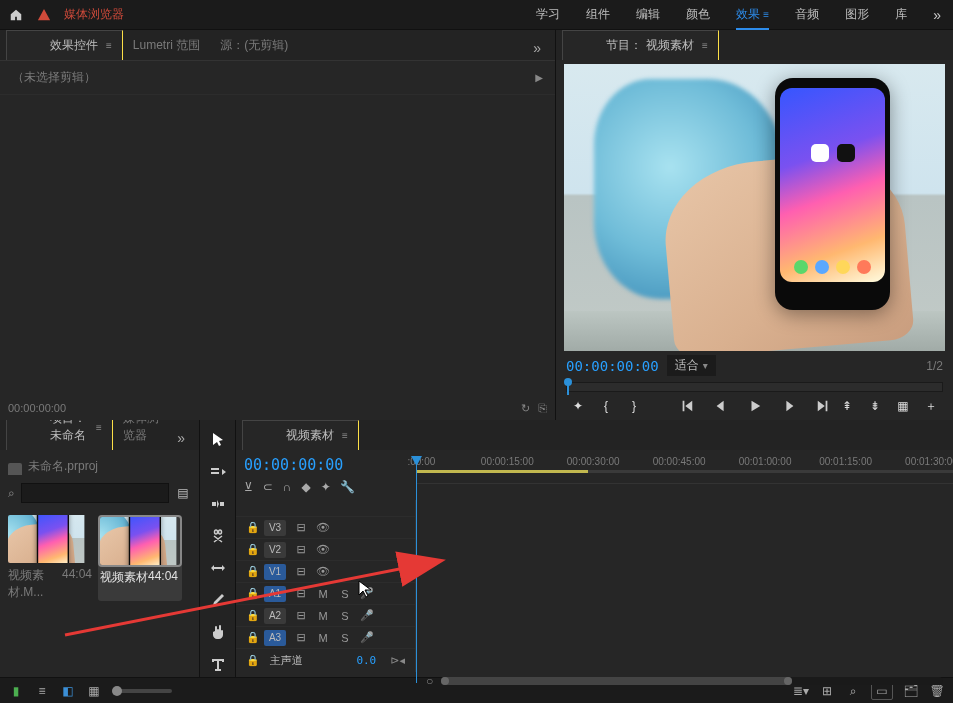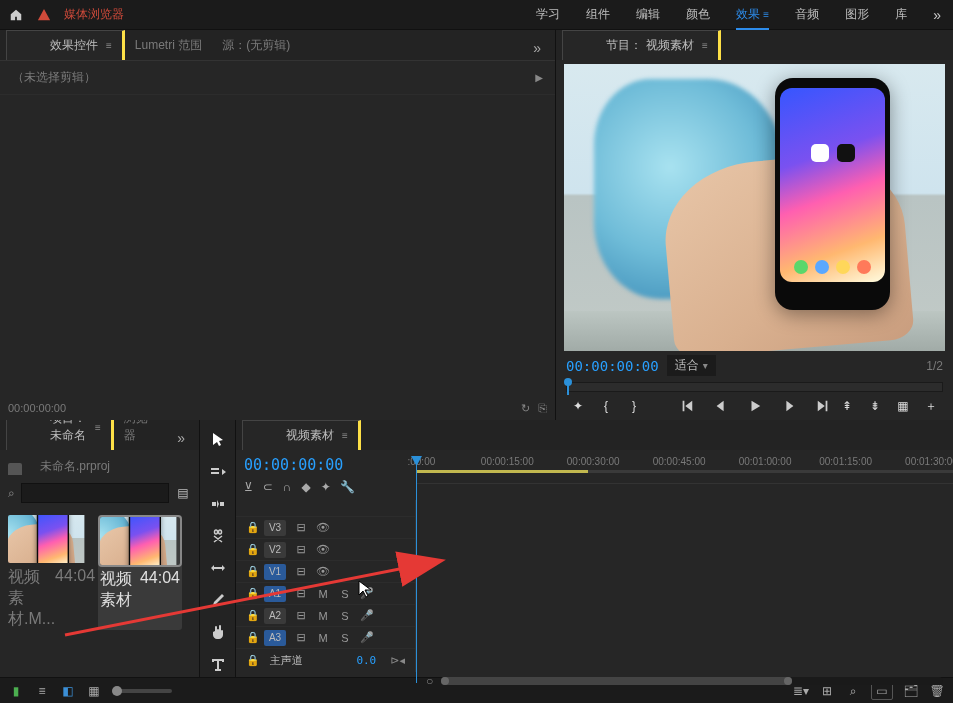--- a/index.html
+++ b/index.html
@@ -49,21 +49,21 @@
   .ws-tab{color:var(--text);cursor:pointer;}
   .ws-tab.active{color:var(--accent2);position:relative;}
   .ws-tab.active::after{content:"";position:absolute;left:0;right:0;bottom:-7px;height:2px;background:var(--accent2);}
   .more-double{color:#ccc;font-size:14px;padding:0 4px;}
 
   
   .upper-row{display:flex;height:390px;}
   .eff-panel{width:556px;background:var(--panel);border-right:1px solid var(--border);display:flex;flex-direction:column;}
   .panel-tabs{height:30px;background:var(--bg);display:flex;align-items:flex-end;padding:0 6px;gap:0;}
   .ptab{padding:6px 10px;color:var(--text-dim);cursor:pointer;display:flex;align-items:center;gap:4px;}
-  .ptab.active{background:var(--panel);color:var(--text);border-top:1px solid #444;border-left:1px solid #444;border-right:3px solid #fde047;padding-left:43px;}
+  .ptab.active{background:var(--panel);color:var(--text);border-top:1px solid #444;border-left:1px solid #444;border-right:1px solid #fde047;padding-left:43px;}
   .ptab .x{font-size:10px;margin-left:4px;color:#888;}
   .panel-tabs .more{margin-left:auto;color:#aaa;padding:4px 8px;font-size:14px;}
   .eff-body{flex:1;background:var(--panel);position:relative;display:flex;flex-direction:column;border-top:1px solid #333;}
   .no-clip{padding:8px 12px;color:var(--text-dim);font-size:12px;border-bottom:1px solid #2c2c2c;display:flex;align-items:center;}
   .no-clip .tri{margin-left:auto;color:#888;font-size:10px;}
   .eff-bottom{margin-top:auto;height:24px;display:flex;align-items:center;padding:0 8px;gap:8px;background:var(--panel);color:var(--text-dim);font-size:11px;}
   .eff-bottom .right-icons{margin-left:auto;display:flex;gap:8px;color:#888;}
 
   
   .prog-panel{flex:1;background:var(--panel);display:flex;flex-direction:column;}
@@ -108,31 +108,31 @@
   .transport{display:flex;align-items:center;justify-content:center;gap:18px;margin-top:4px;color:#ddd;position:relative;}
   .tbtn{width:16px;height:16px;display:flex;align-items:center;justify-content:center;cursor:pointer;}
   .tbtn svg{width:14px;height:14px;fill:#ccc;}
   .transport .marker-icons{position:absolute;left:4px;display:flex;gap:12px;}
   .transport .right-icons{position:absolute;right:4px;display:flex;gap:12px;}
 
   
   .lower-row{display:flex;height:257px;}
   .project-panel{width:200px;background:var(--panel);border-right:1px solid var(--border);display:flex;flex-direction:column;}
   .proj-body{flex:1;padding:4px 8px;display:flex;flex-direction:column;}
-  .proj-file{display:flex;align-items:flex-end;gap:18px;color:var(--text-dim);padding:4px 0;}
+  .proj-file{display:flex;align-items:flex-end;gap:6px;color:var(--text-dim);padding:4px 0;}
   .folder-ic{width:14px;height:12px;background:#555;border-radius:2px 2px 0 0;}
   .search-row{display:flex;align-items:center;gap:6px;margin:4px 0;}
   .search-ic{color:#888;}
   .search-in{flex:1;height:20px;background:var(--bg2);border:1px solid #111;}
   .bins{display:flex;gap:6px;margin-top:8px;}
   .bin{width:84px;display:flex;flex-direction:column;gap:4px;}
   .bin-thumb{height:48px;border-radius:2px;overflow:hidden;position:relative;}
   .bin-thumb .mini-phone{transform:scale(0.28);transform-origin:top left;position:absolute;left:-30px;top:-10px;width:380px;height:260px;}
   .bin.selected .bin-thumb{outline:2px solid rgba(255,255,255,0.4);}
-  .bin-label{display:flex;justify-content:flex-start;color:var(--text-dim);font-size:16px;}
+  .bin-label{display:flex;justify-content:flex-start;color:var(--text-dim);font-size:12px;}
   .bin.selected .bin-label{color:#e0e0e0;}
   .bin.selected{background:#3a3a3a;padding:2px;border-radius:3px;}
 
   
   .toolbar{width:36px;background:var(--bg);border-right:1px solid var(--border);display:flex;flex-direction:column;align-items:center;padding-top:10px;gap:12px;}
   .tool{width:20px;height:20px;display:flex;align-items:center;justify-content:center;color:#ccc;cursor:pointer;position:relative;}
   .tool.active{color:#fff;}
   .tool svg{width:16px;height:16px;fill:currentColor;}
 
   

